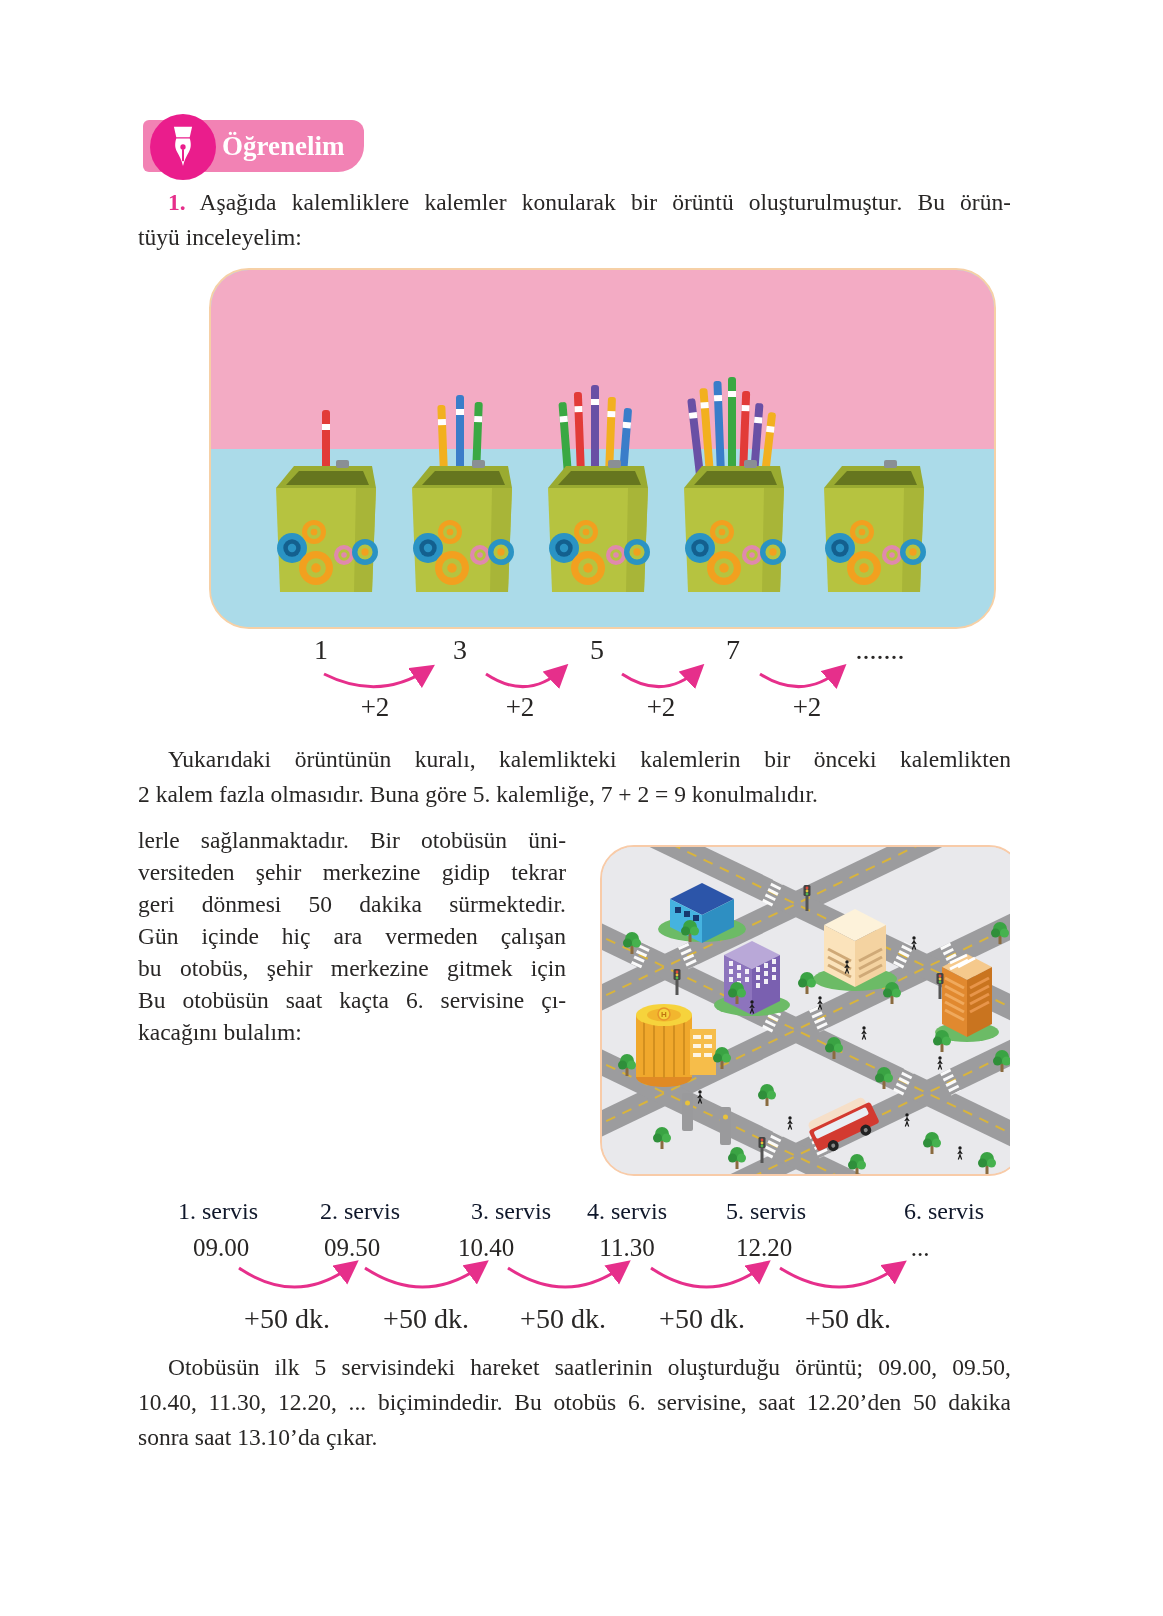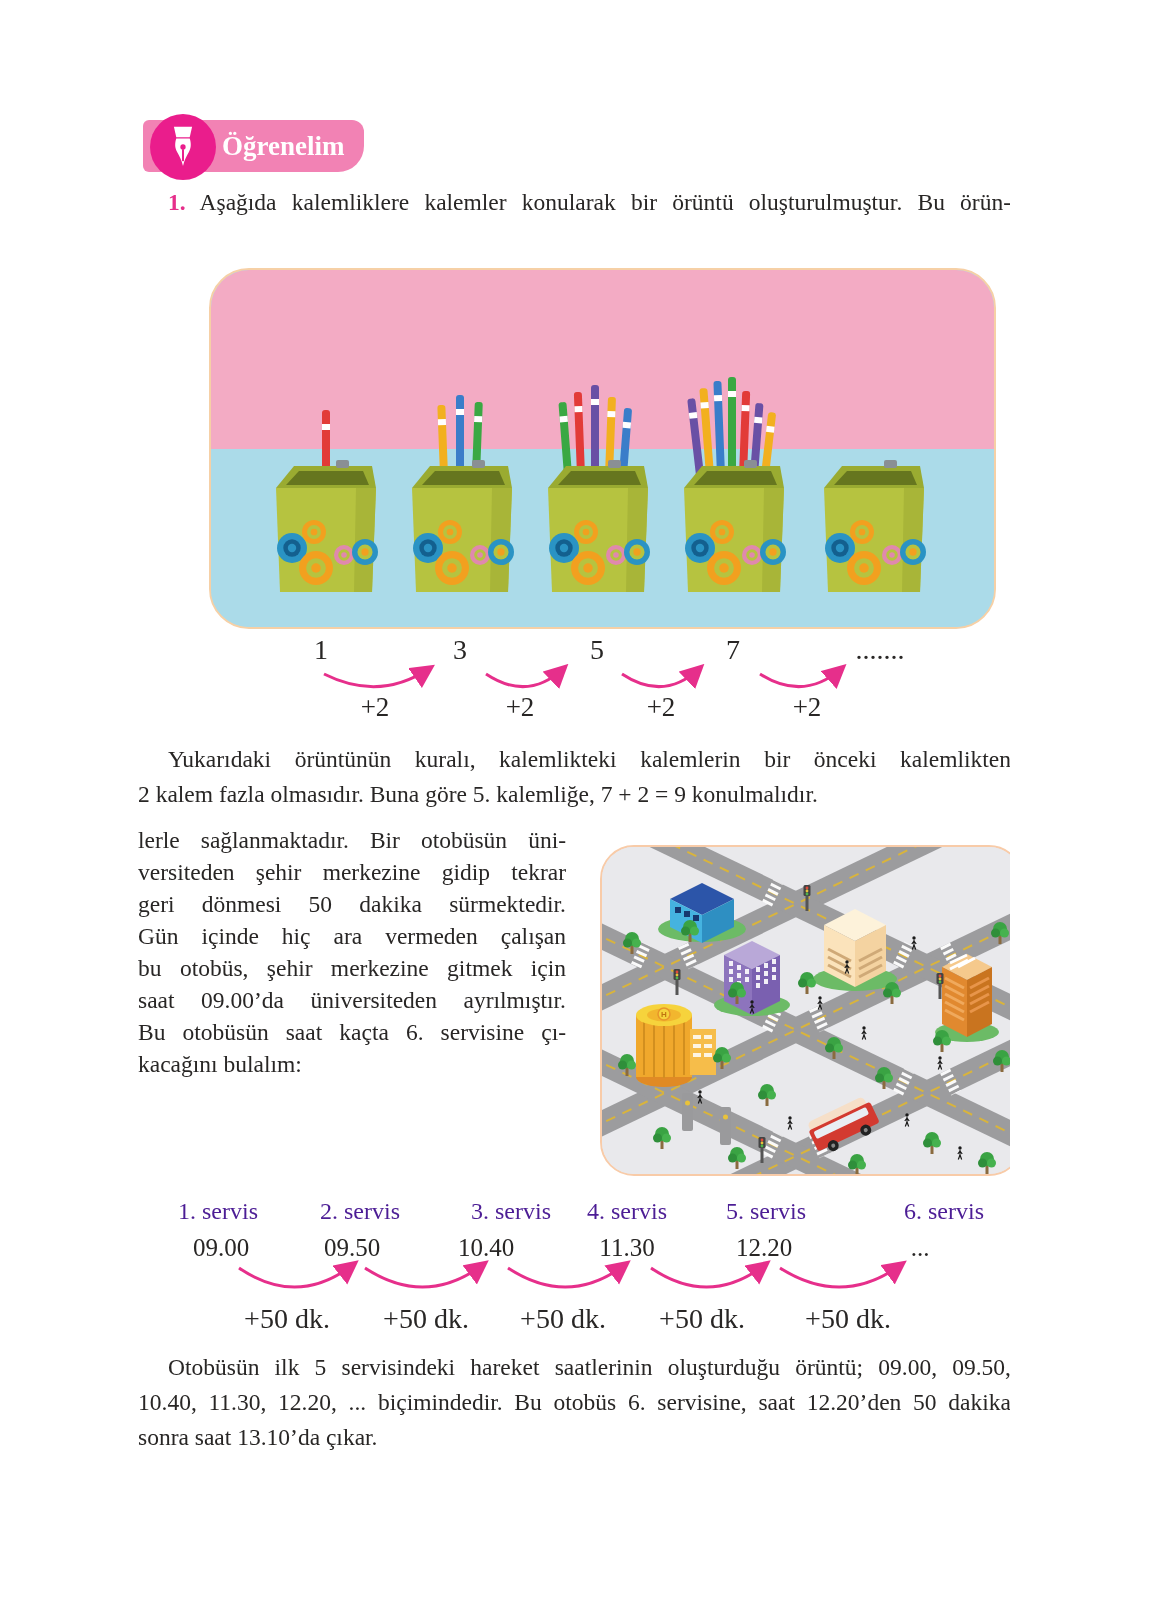--- a/index.html
+++ b/index.html
@@ -15,21 +15,21 @@
              color:#ffffff;font-weight:bold;font-size:27px;}
   
   .tline{font-size:23.5px;line-height:35px;}
   .p2line{font-size:23.5px;line-height:32px;}
   .jf{text-align:justify;text-align-last:justify;}
   .ind{padding-left:30px;}
   .pnum{color:#e62f8b;font-weight:bold;}
   .center{transform:translateX(-50%);white-space:nowrap;}
   .patnum{font-size:28px;}
   .steplab{font-size:27px;}
-  .svclab{font-size:24px;color:#4c1d95;}
+  .svclab{font-size:24px;color:#0f172a;}
   .svctime{font-size:25px;}
   .svcstep{font-size:28px;}
   
   .illu1{position:absolute;left:209px;top:268px;width:783px;height:357px;
          border:2px solid #f6d0a6;border-radius:40px;overflow:hidden;background:#abdbe9;}
   .city{position:absolute;left:600px;top:845px;width:419px;height:327px;
         border:2px solid #f8cba8;border-radius:34px;overflow:hidden;background:#e9e9ec;}
   
   .sidebar{position:absolute;left:1086px;top:693px;width:77px;height:730px;
            background:#fbcaa3;border-radius:30px 0 0 0;}
@@ -54,20 +54,21 @@
       </svg>
     </span>
   </div>
   <div class="hdr-title">Öğrenelim</div>
 
   <div class="abs" style="left:138px;top:185px;width:873px;">
     <div class="tline jf ind">
       <span class="pnum">1.</span>
       <span>Aşağıda kalemliklere kalemler konularak bir örüntü oluşturulmuştur. Bu örün-</span>
     </div>
+    <div class="tline">tüyü inceleyelim:</div>
   </div>
 
   <div class="illu1">
     <svg width="783" height="357" viewBox="0 0 783 357">
       <rect x="0" y="0" width="783" height="179" fill="#f3abc4"></rect>
       <rect x="0" y="179" width="783" height="178" fill="#abdbe9"></rect>
       <g id="pencil-boxes">
           <g>
             <g transform="rotate(0 115 205)">
               <rect x="111" y="140" width="8" height="72" rx="3" fill="#e23b38"></rect>
@@ -275,21 +276,20 @@
     <div class="tline jf ind">Yukarıdaki örüntünün kuralı, kalemlikteki kalemlerin bir önceki kalemlikten</div>
     <div class="tline">2 kalem fazla olmasıdır. Buna göre 5. kalemliğe, 7 + 2 = 9 konulmalıdır.</div>
   </div>
 
   <div class="abs" style="left:138px;top:824px;width:428px;">
     <div class="p2line jf">lerle sağlanmaktadır. Bir otobüsün üni-</div>
     <div class="p2line jf">versiteden şehir merkezine gidip tekrar</div>
     <div class="p2line jf">geri dönmesi 50 dakika sürmektedir.</div>
     <div class="p2line jf">Gün içinde hiç ara vermeden çalışan</div>
     <div class="p2line jf">bu otobüs, şehir merkezine gitmek için</div>
-    <div class="p2line jf">saat 09.00’da üniversiteden ayrılmıştır.</div>
     <div class="p2line jf">Bu otobüsün saat kaçta 6. servisine çı-</div>
     <div class="p2line">kacağını bulalım:</div>
   </div>
 
   <div class="city">
     <svg width="419" height="327" viewBox="0 0 419 327">
       <rect width="419" height="327" fill="#e9e9ec"></rect>
 
       <g stroke="#9c9c9e" stroke-width="24" fill="none">
         <path d="M-12 156 L431 -57"></path>

